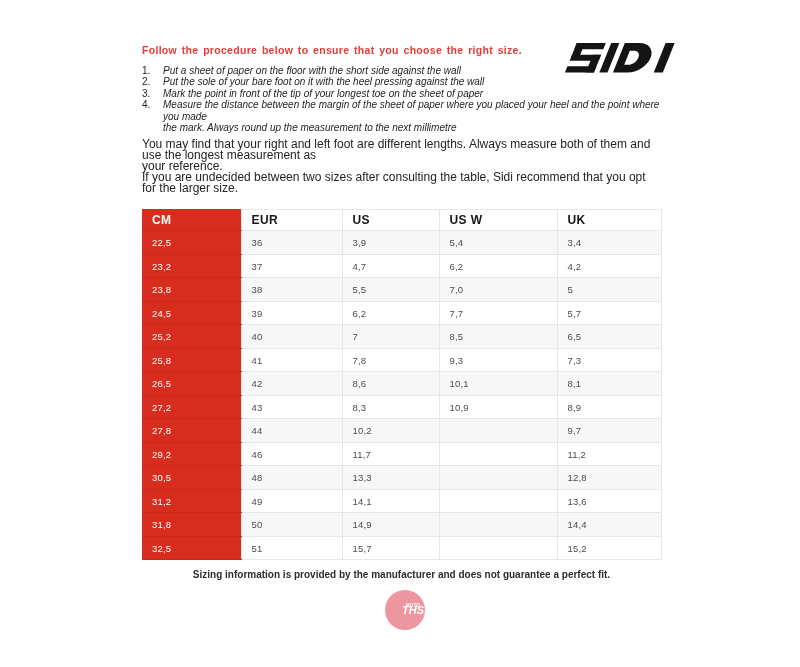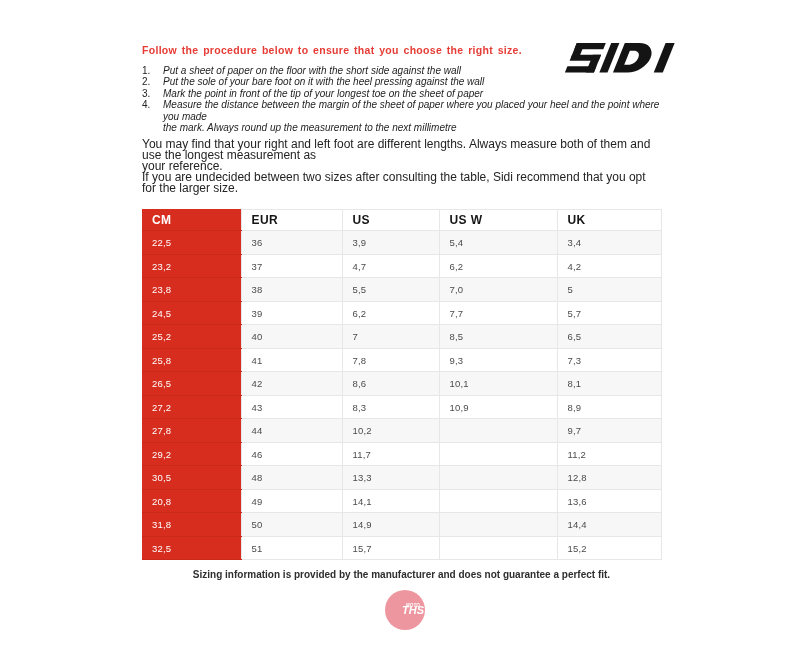--- a/index.html
+++ b/index.html
@@ -209,21 +209,21 @@
             <td>11,2</td>
           </tr>
           <tr>
             <td class="cm">30,5</td>
             <td>48</td>
             <td>13,3</td>
             <td></td>
             <td>12,8</td>
           </tr>
           <tr>
-            <td class="cm">20,8</td>
+            <td class="cm">31,2</td>
             <td>49</td>
             <td>14,1</td>
             <td></td>
             <td>13,6</td>
           </tr>
           <tr>
             <td class="cm">31,8</td>
             <td>50</td>
             <td>14,9</td>
             <td></td>

